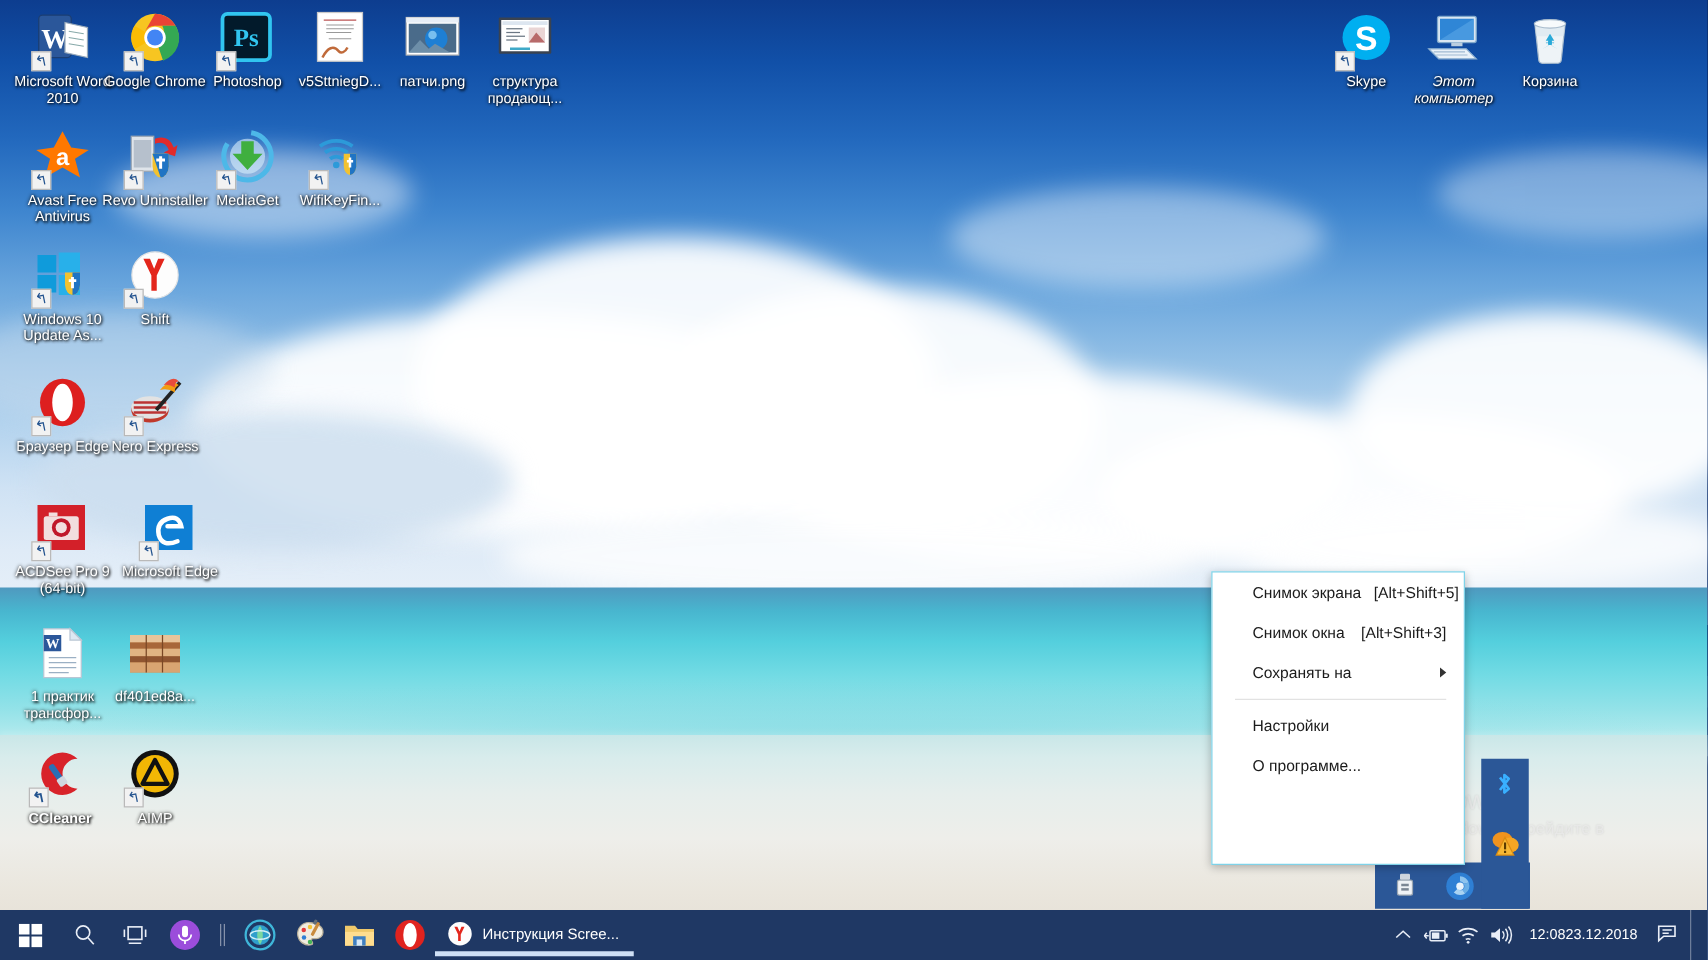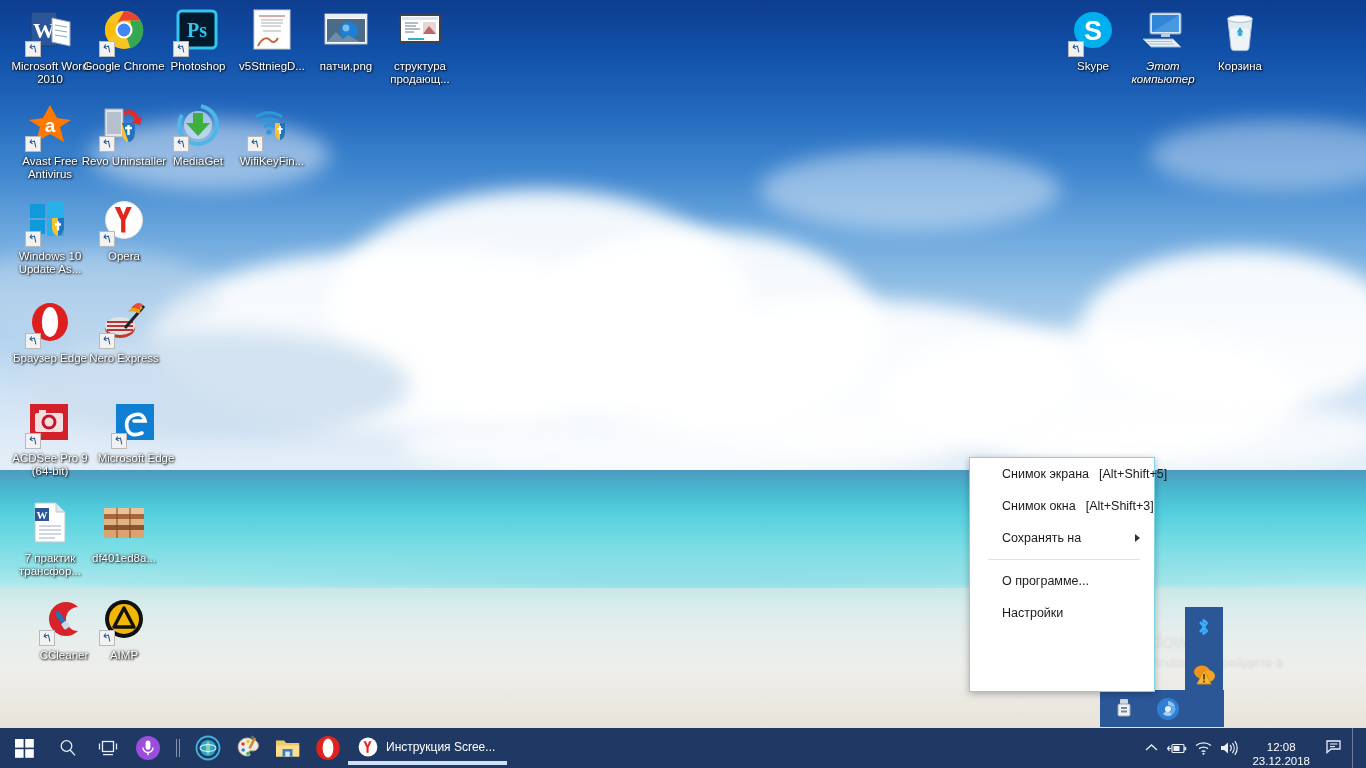--- a/index.html
+++ b/index.html
@@ -74,21 +74,21 @@
     background:#f2f2f2; border:1px solid #b9b9b9;
     display:flex; align-items:center; justify-content:center;
   }
   .shortcut:after {
     content:"↱"; font-size:12px; color:#23538f; line-height:10px;
     transform:rotate(-12deg) scaleX(-1);
   }
 
   
   #ctxmenu {
-    position:absolute; left:969px; top:457px; width:186px; height:235px;
+    position:absolute; left:969px; top:457px; width:203px; height:235px;
     background:#ffffff;
     border:1px solid #7fd2e8;
     box-shadow:0 2px 7px rgba(0,0,0,.28);
     z-index:60;
   }
   .mi {
     position:relative; height:32px; display:flex; align-items:center;
     padding:0 14px 0 32px; font-size:12.5px; color:#1b1b1b;
     white-space:nowrap;
   }
@@ -131,21 +131,21 @@
     cursor:default; position:relative;
   }
   .tbIcon { width:40px; }
   #startBtn { width:48px; }
   .tray {
     margin-left:auto; display:flex; align-items:center; height:40px;
     padding-right:6px; gap:0;
   }
   .trayItem { width:26px; height:40px; display:flex; align-items:center; justify-content:center; }
   .clock {
-    display:flex; flex-direction:column; align-items:center; justify-content:flex-end;
+    display:flex; flex-direction:row; align-items:center; justify-content:flex-end;
     height:40px; padding:0 10px; color:#fff; font-size:11.5px; line-height:14px;
   }
   #taskItem {
     display:flex; align-items:center; gap:8px; height:40px; padding:0 12px 0 10px;
     color:#fff; font-size:12px; position:relative;
     border-bottom:3px solid transparent;
   }
   #taskItem .underline {
     position:absolute; left:0; right:0; bottom:0; height:4px; background:#cfe0f5;
   }
@@ -300,21 +300,21 @@
       <path d="M32 20 l6 0 l0 10 a6 9 0 0 1 -6 8z" fill="#1f74c4"></path>
       <path d="M29 26.5 h6 M32 23.5 v9" stroke="#fff" stroke-width="2.3"></path>
         </svg><span class="shortcut"></span></div>
       <div class="lbl">Windows 10 Update As...</div>
     </div>
     <div class="icon" style="left: 80px; top: 198px;">
       <div class="glyph"><svg width="48" height="48" viewBox="0 0 48 48">
       <circle cx="24" cy="22" r="18.5" fill="#fdfdfd" stroke="#e4e4e4"></circle>
       <path d="M26.5 9 h5.2 l-6.3 13.3 v12.2 h-4.3 v-12.2 l-6.4 -13.3 h5.3 l3.3 8.1z" fill="#e3261c"></path>
         </svg><span class="shortcut"></span></div>
-      <div class="lbl">Opera</div>
+      <div class="lbl">Shift</div>
     </div>
     <div class="icon" style="left: 6px; top: 300px;">
       <div class="glyph"><svg width="48" height="48" viewBox="0 0 48 48">
       <ellipse cx="24" cy="22" rx="18" ry="19" fill="#dd1f1f"></ellipse>
       <ellipse cx="24" cy="22" rx="8.2" ry="15" fill="#fff"></ellipse>
         </svg><span class="shortcut"></span></div>
       <div class="lbl">Браузер Edge</div>
     </div>
     <div class="icon" style="left: 80px; top: 300px;">
       <div class="glyph"><svg width="48" height="48" viewBox="0 0 48 48">
@@ -354,38 +354,38 @@
       <path d="M30 3 l9 9 h-9z" fill="#dde8f2" stroke="#b9c6d4"></path>
       <rect x="9" y="8" width="14" height="13" fill="#2b579a"></rect>
       <text x="16" y="18.5" font-size="11" font-weight="bold" fill="#fff" text-anchor="middle" font-family="Liberation Serif, serif">W</text>
       <g stroke="#9bb0c4" stroke-width="1">
         <line x1="13" y1="26" x2="35" y2="26"></line>
             <line x1="13" y1="30" x2="35" y2="30"></line>
         <line x1="13" y1="34" x2="35" y2="34"></line>
             <line x1="13" y1="38" x2="29" y2="38"></line>
       </g>
         </svg></div>
-      <div class="lbl">7 практик трансфор...</div>
+      <div class="lbl">1 практик трансфор...</div>
     </div>
     <div class="icon" style="left: 80px; top: 500px;">
       <div class="glyph"><svg width="48" height="48" viewBox="0 0 48 48">
       <rect x="4" y="8" width="40" height="30" fill="#c98d52"></rect>
       <rect x="4" y="8" width="40" height="6" fill="#e8c49a"></rect>
       <rect x="4" y="14" width="40" height="5" fill="#a8673a"></rect>
       <rect x="4" y="19" width="40" height="6" fill="#e0b382"></rect>
       <rect x="4" y="25" width="40" height="5" fill="#8f5430"></rect>
       <rect x="4" y="30" width="40" height="8" fill="#d9a471"></rect>
       <g stroke="#7a4725" stroke-width="1">
         <line x1="17" y1="8" x2="17" y2="38"></line>
             <line x1="30" y1="8" x2="30" y2="38"></line>
       </g>
         </svg></div>
       <div class="lbl">df401ed8a...</div>
     </div>
-    <div class="icon" style="left: 20px; top: 597px;">
+    <div class="icon" style="left: 4px; top: 597px; font-weight: bold;">
       <div class="glyph"><svg width="48" height="48" viewBox="0 0 48 48">
       <path d="M38 10 a17 17 0 1 0 0 24 a12 12 0 1 1 0 -24z" fill="#d8232a"></path>
       <rect x="18" y="14" width="5" height="15" rx="2" transform="rotate(-35 20 21)" fill="#2b6fb5"></rect>
       <rect x="22" y="25" width="7" height="7" rx="1.5" transform="rotate(-35 25 28)" fill="#d0d8e0"></rect>
         </svg><span class="shortcut"></span></div>
       <div class="lbl">CCleaner</div>
     </div>
     <div class="icon" style="left: 80px; top: 597px;">
       <div class="glyph"><svg width="48" height="48" viewBox="0 0 48 48">
       <circle cx="24" cy="22" r="19" fill="#111"></circle>
@@ -439,24 +439,24 @@
     <div class="mi">
       <span>Снимок окна</span>
       <span class="accel">[Alt+Shift+3]</span>
     </div>
     <div class="mi">
       <span>Сохранять на</span>
       <span class="arrow"></span>
     </div>
     <div class="msep"></div>
     <div class="mi">
+      <span>Настройки</span>
+    </div>
+    <div class="mi">
       <span>О программе...</span>
-    </div>
-    <div class="mi">
-      <span>Настройки</span>
     </div>
   </div>
 
 <div id="watermark">
   <div class="wm1">Активация Windows</div>
   <div class="wm2">Чтобы активировать Windows, перейдите в</div>
   <div class="wm2" style="margin-top:-1px">раздел "Параметры".</div>
 </div>
 
 <div id="traypopup">

